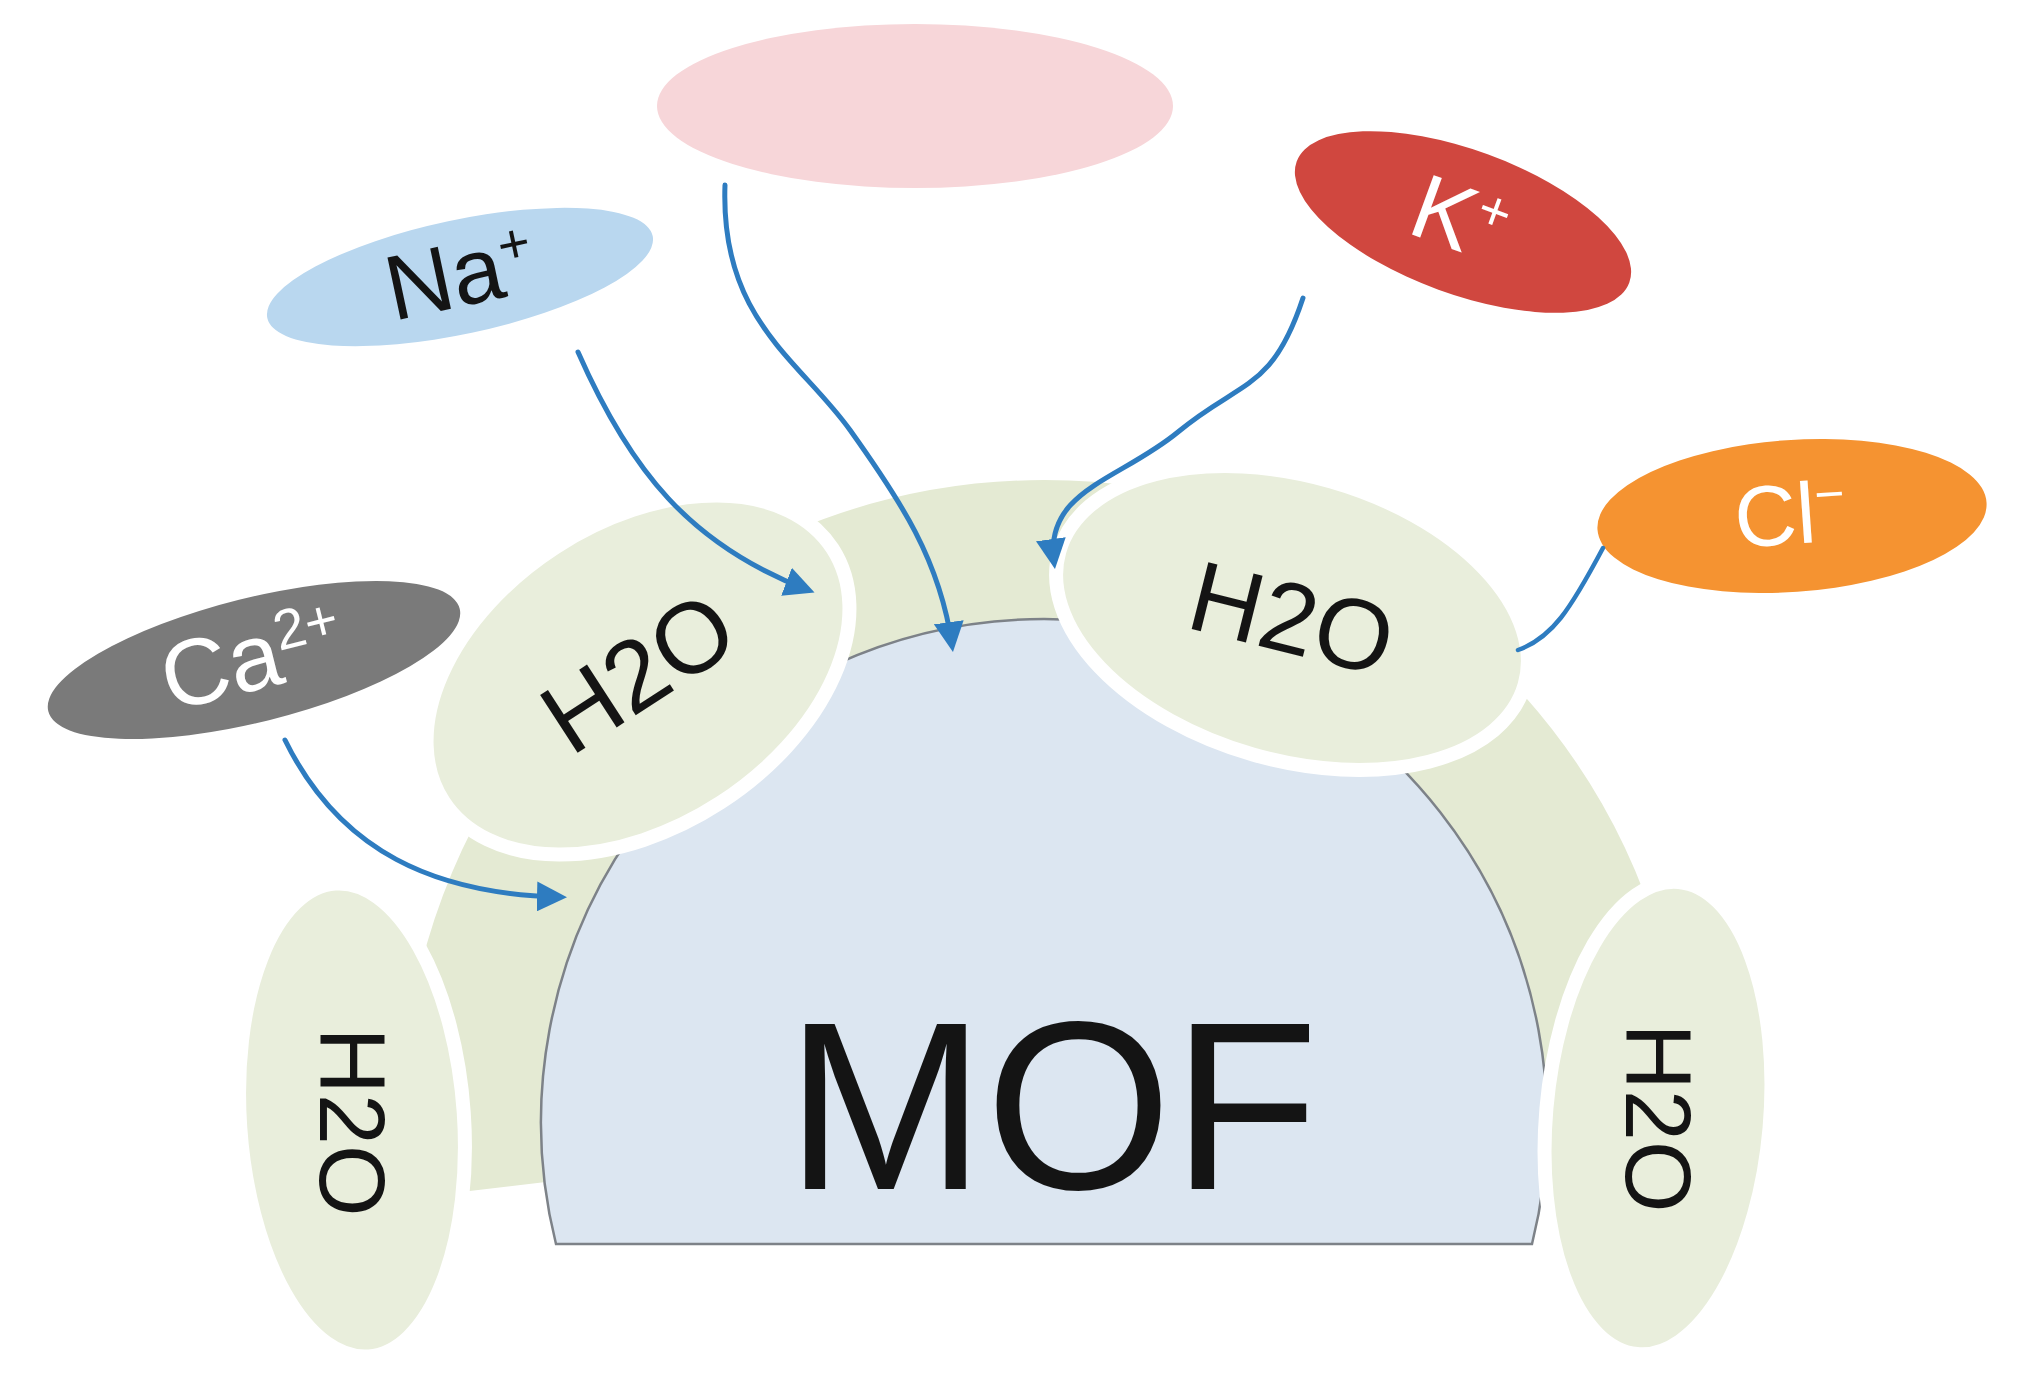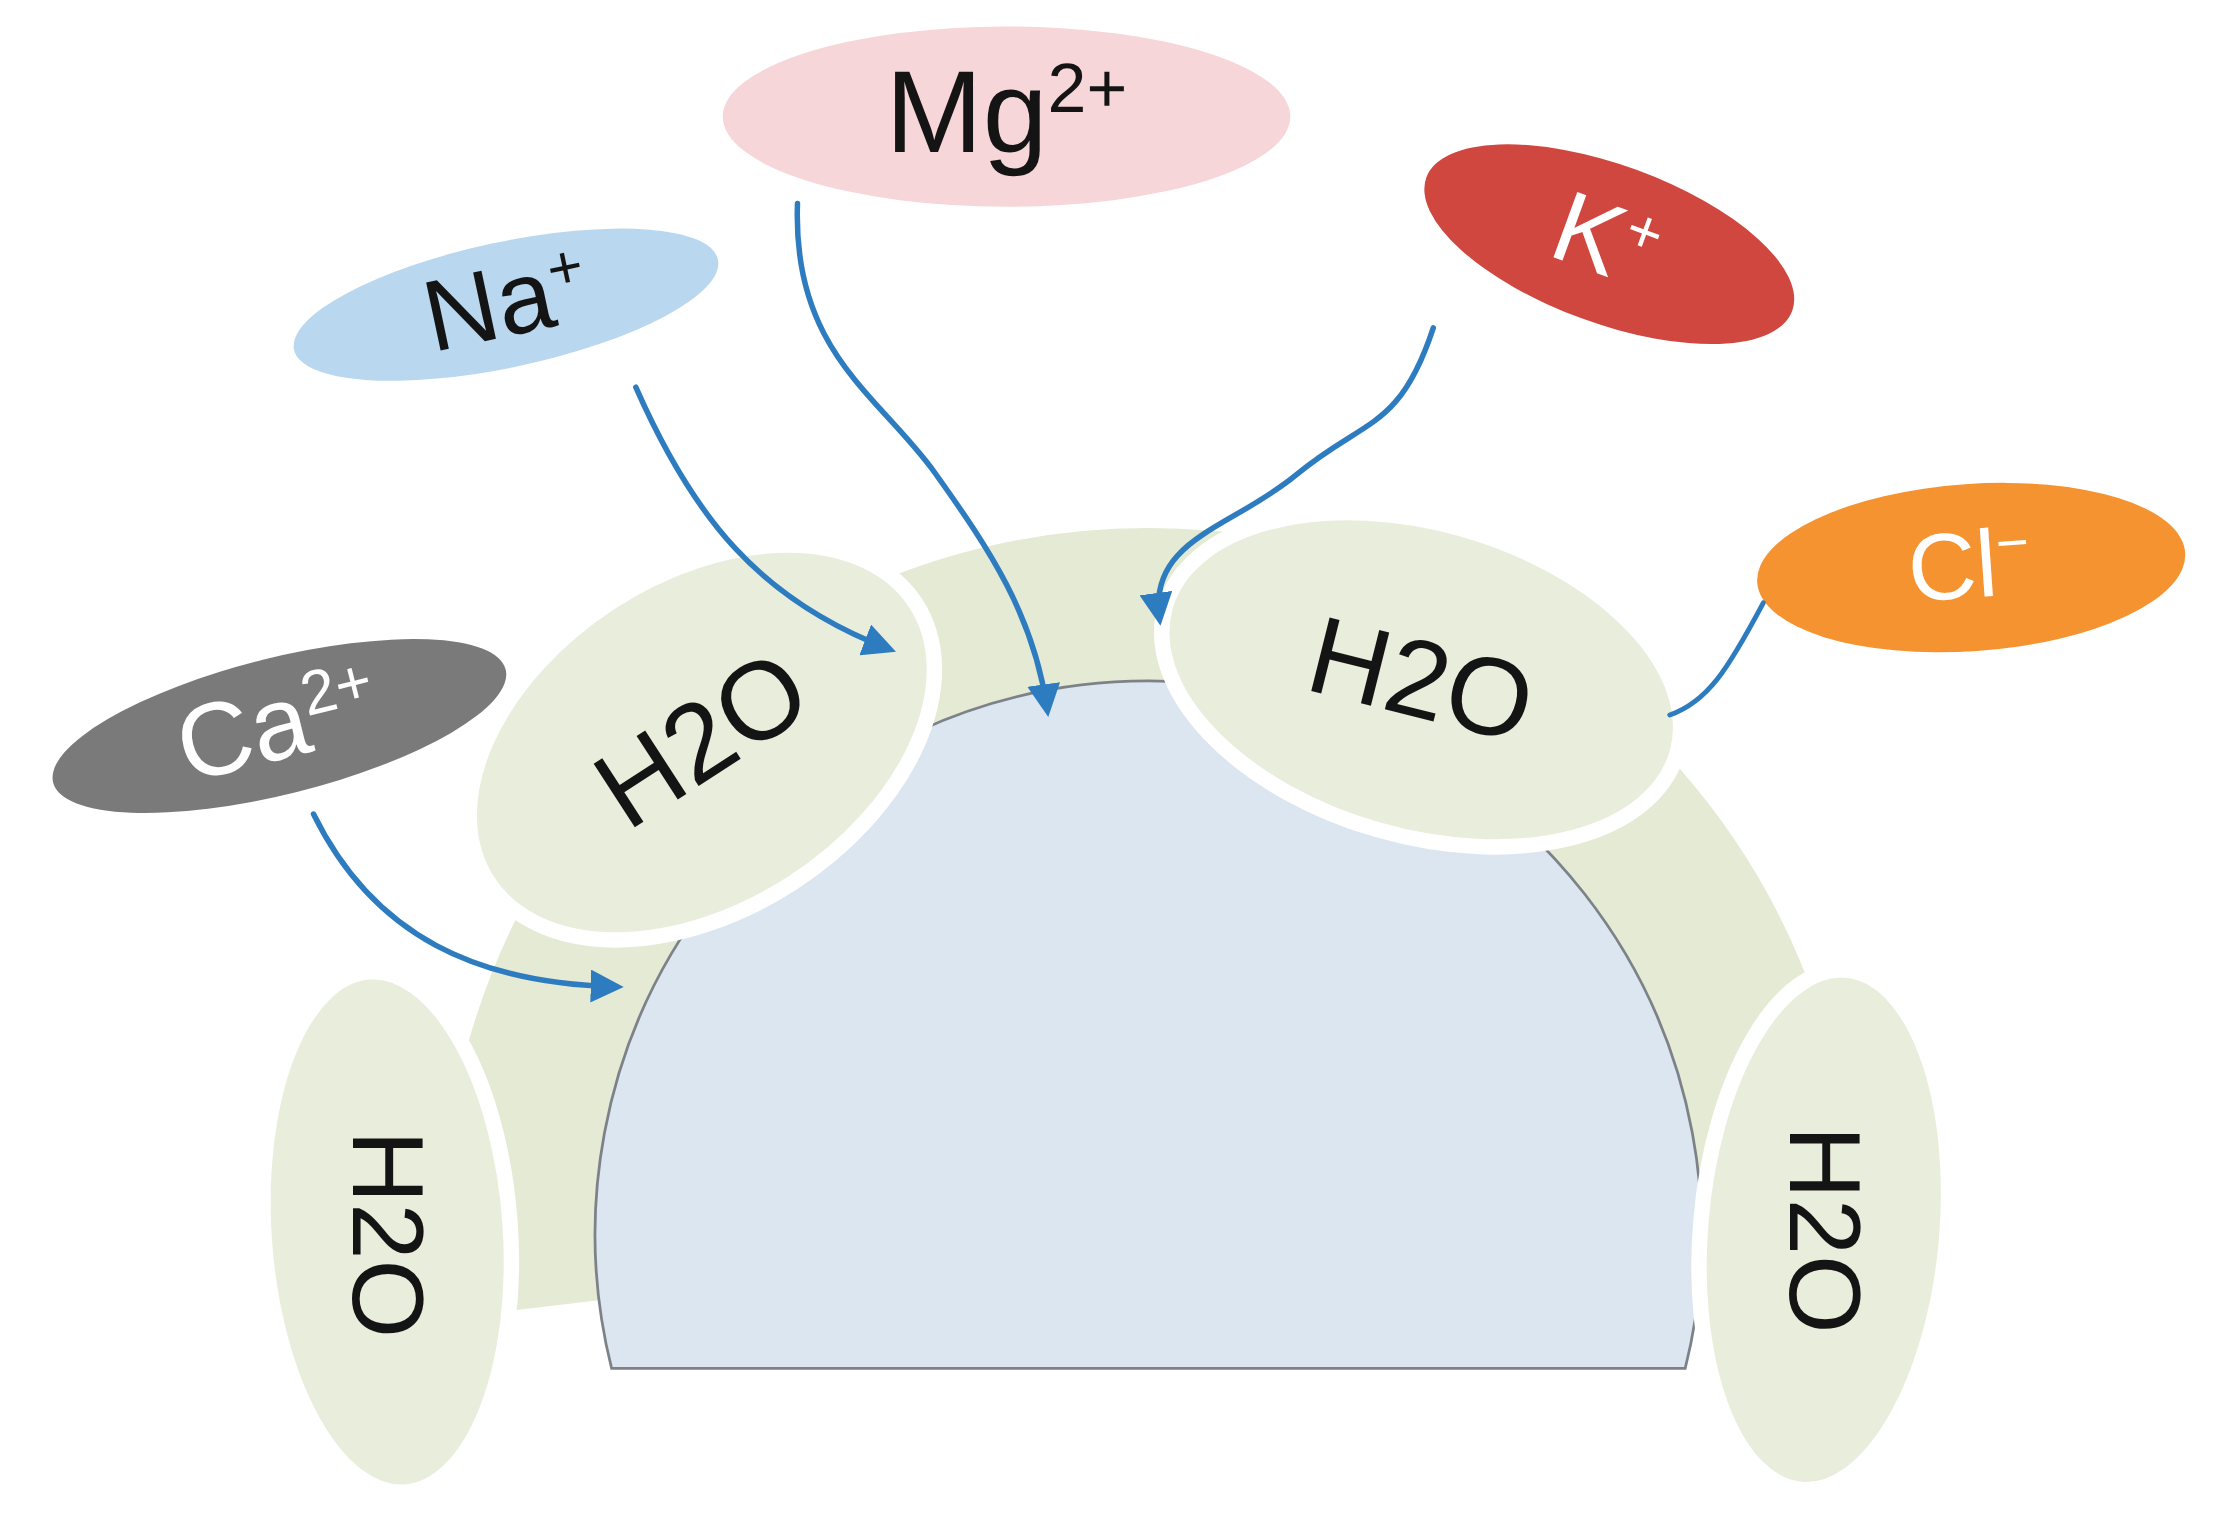--- a/index.html
+++ b/index.html
@@ -54,24 +54,22 @@
   </svg>
 
   <div class="label" style="left: 638px; top: 672px; font-size: 100px; --rot: -33deg; color: rgb(20, 20, 20);">H2O</div>
 
   <div class="label" style="left: 1292px; top: 618px; font-size: 100px; --rot: 14deg; color: rgb(20, 20, 20);">H2O</div>
 
   <div class="label" style="left: 352px; top: 1122px; font-size: 92px; --rot: 90deg; color: rgb(20, 20, 20);">H2O</div>
 
   <div class="label" style="left: 1658px; top: 1118px; font-size: 92px; --rot: 90deg; color: rgb(20, 20, 20);">H2O</div>
 
+  <div class="label" style="left: 1052px; top: 1106px; font-size: 240px; --rot: 0deg; color: rgb(20, 20, 20);">MOF</div>
 
-  <div class="label" style="left: 915px; top: 102px; font-size: 106px; --rot: 0deg; color: rgb(20, 20, 20);">
-    <span>Mg</span><sup>2+</sup>
-  </div>
 
   <div class="label" style="left: 460px; top: 274px; font-size: 92px; --rot: -12deg; color: rgb(20, 20, 20);">
     <span>Na</span><sup>+</sup>
   </div>
 
   <div class="label" style="left: 1460px; top: 218px; font-size: 92px; --rot: 20deg; color: rgb(255, 255, 255);">
     <span>K</span><sup>+</sup>
   </div>
 
   <div class="label" style="left: 1790px; top: 514px; font-size: 86px; --rot: -4deg; color: rgb(255, 255, 255);">

